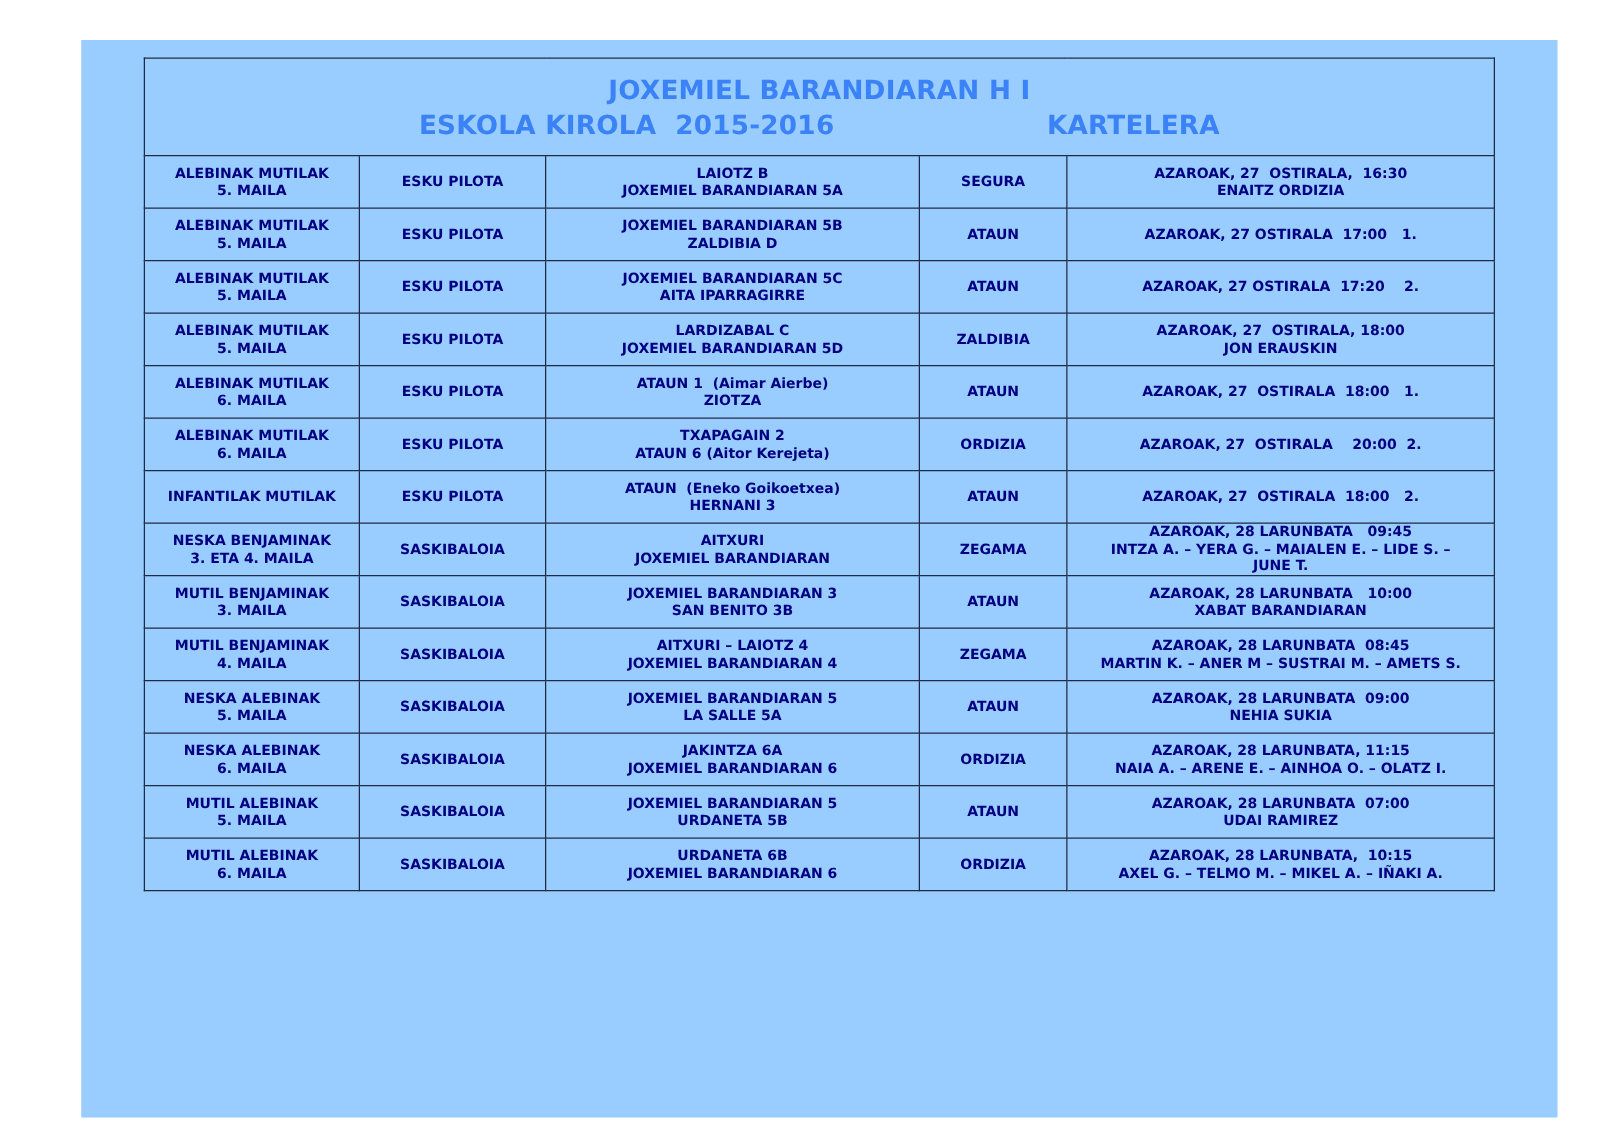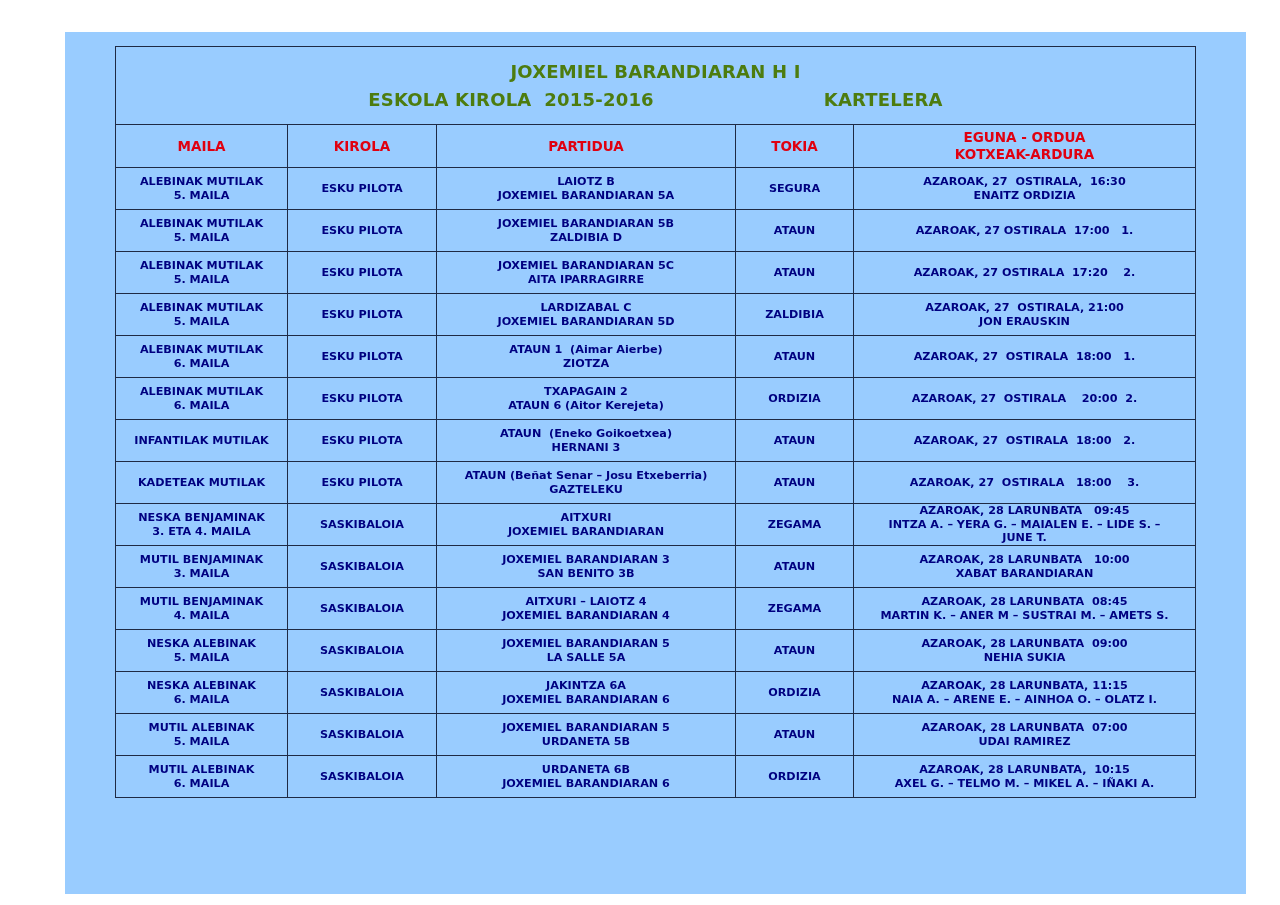--- a/index.html
+++ b/index.html
@@ -34,22 +34,22 @@
     }
     table.schedule td, table.schedule th {
       border: 1.3px solid #1f2a44;
       text-align: center;
       vertical-align: middle;
       padding: 0 2px;
       overflow: hidden;
     }
     .title-cell {
       height: 77px;
-      color: #4d7c0f;
-      font-size: 18px;
+      color: #3b82f6;
+      font-size: 21px;
       line-height: 28px;
       letter-spacing: 0.2px;
     }
     .title-cell .line1 { display: block; padding-left: 0; }
     .title-cell .line2 { display: block; white-space: pre; }
     .head-row th {
       height: 42px;
       color: #e00010;
       font-size: 13.5px;
       line-height: 17px;
@@ -76,30 +76,20 @@
       <col style="width:118px">
       <col style="width:342px">
     </colgroup>
     <tbody>
         <tr>
       <td colspan="5" class="title-cell">
         <span class="line1">JOXEMIEL BARANDIARAN  H I</span>
         <span class="line2"><span>ESKOLA KIROLA  2015-2016</span><span style="display:inline-block;width:170px"></span><span>KARTELERA</span></span>
       </td>
     </tr>
-    <tr class="head-row">
-      <th>MAILA</th>
-      <th>KIROLA</th>
-      <th>PARTIDUA</th>
-      <th>TOKIA</th>
-      <th>
-        <span style="display:block">EGUNA - ORDUA</span>
-        <span style="display:block">KOTXEAK-ARDURA</span>
-      </th>
-    </tr>
     </tbody>
       <tbody id="rows-body">
   <tr class="data-row">
     <td>
             <span class="l">ALEBINAK MUTILAK</span>
             <span class="l">5. MAILA</span>
           </td>
     <td>
             <span class="l">ESKU PILOTA</span>
           </td>
@@ -165,21 +155,21 @@
             <span class="l">ESKU PILOTA</span>
           </td>
     <td>
             <span class="l">LARDIZABAL C</span>
             <span class="l">JOXEMIEL BARANDIARAN 5D</span>
           </td>
     <td>
             <span class="l">ZALDIBIA</span>
           </td>
     <td>
-            <span class="l">AZAROAK, 27  OSTIRALA, 21:00</span>
+            <span class="l">AZAROAK, 27  OSTIRALA, 18:00</span>
             <span class="l">JON ERAUSKIN</span>
           </td>
   </tr>
 
   <tr class="data-row">
     <td>
             <span class="l">ALEBINAK MUTILAK</span>
             <span class="l">6. MAILA</span>
           </td>
     <td>
@@ -229,38 +219,20 @@
             <span class="l">HERNANI 3</span>
           </td>
     <td>
             <span class="l">ATAUN</span>
           </td>
     <td>
             <span class="l">AZAROAK, 27  OSTIRALA  18:00   2.</span>
           </td>
   </tr>
 
-  <tr class="data-row">
-    <td>
-            <span class="l">KADETEAK MUTILAK</span>
-          </td>
-    <td>
-            <span class="l">ESKU PILOTA</span>
-          </td>
-    <td>
-            <span class="l">ATAUN (Beñat Senar – Josu Etxeberria)</span>
-            <span class="l">GAZTELEKU</span>
-          </td>
-    <td>
-            <span class="l">ATAUN</span>
-          </td>
-    <td>
-            <span class="l">AZAROAK, 27  OSTIRALA   18:00    3.</span>
-          </td>
-  </tr>
 
   <tr class="data-row">
     <td>
             <span class="l">NESKA BENJAMINAK</span>
             <span class="l">3. ETA 4. MAILA</span>
           </td>
     <td>
             <span class="l">SASKIBALOIA</span>
           </td>
     <td>

